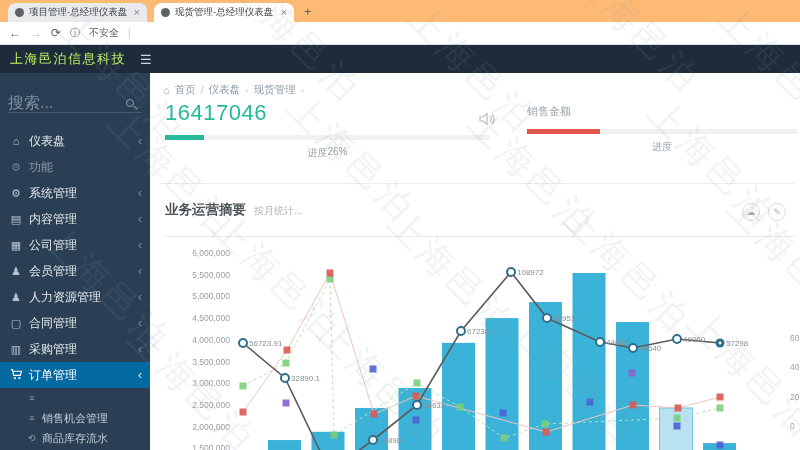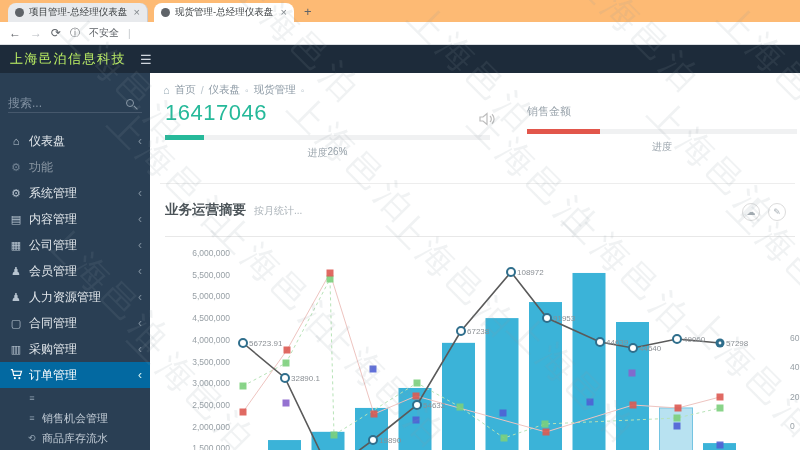--- a/index.html
+++ b/index.html
@@ -25,21 +25,21 @@
   .url-text{font-size:10.5px;color:#202124;letter-spacing:.2px}
 
   
   .appheader{position:absolute;top:45px;height:28px;left:0;right:0;background:#1d2b3a;display:flex;align-items:center;z-index:2}
   .brand{color:#bef264;font-size:13px;margin-left:10px;letter-spacing:1.5px}
   .burger{color:#cfd6dd;font-size:13px;margin-left:14px}
 
   
   .sidebar{position:absolute;top:73px;left:0;width:150px;bottom:0;background:#2a3f54;z-index:2}
   .search-row{margin:20px 8px 0 8px;border-bottom:1px solid #46586c;display:flex;align-items:center;height:20px;gap:4px}
-  .search-input{background:transparent;border:none;outline:none;color:#cdd5dd;font-size:12px;width:114px}
+  .search-input{background:transparent;border:none;outline:none;color:#cdd5dd;font-size:16px;width:114px}
   .search-input::placeholder{color:#7f8fa0}
   .mag{position:relative;width:8px;height:8px;border:1.4px solid #8a99a8;border-radius:50%;flex:none}
   .mag::after{content:"";position:absolute;width:5px;height:1.4px;background:#8a99a8;left:6px;top:7px;transform:rotate(45deg)}
   .menu{margin-top:15px}
   .mi{height:26px;display:flex;align-items:center;padding:0 8px;color:#e4e9ed;font-size:12px}
   .mi-icon{width:16px;margin-right:5px;font-size:11px;color:#b7c4d0;text-align:center;flex:none}
   .mi-label{flex:1;white-space:nowrap;overflow:hidden}
   .mi-chev{color:#7d8d9c;font-size:12px}
   .mi.active{background:#0369a1;color:#fff}
   .mi.active .mi-icon{color:#fff}

